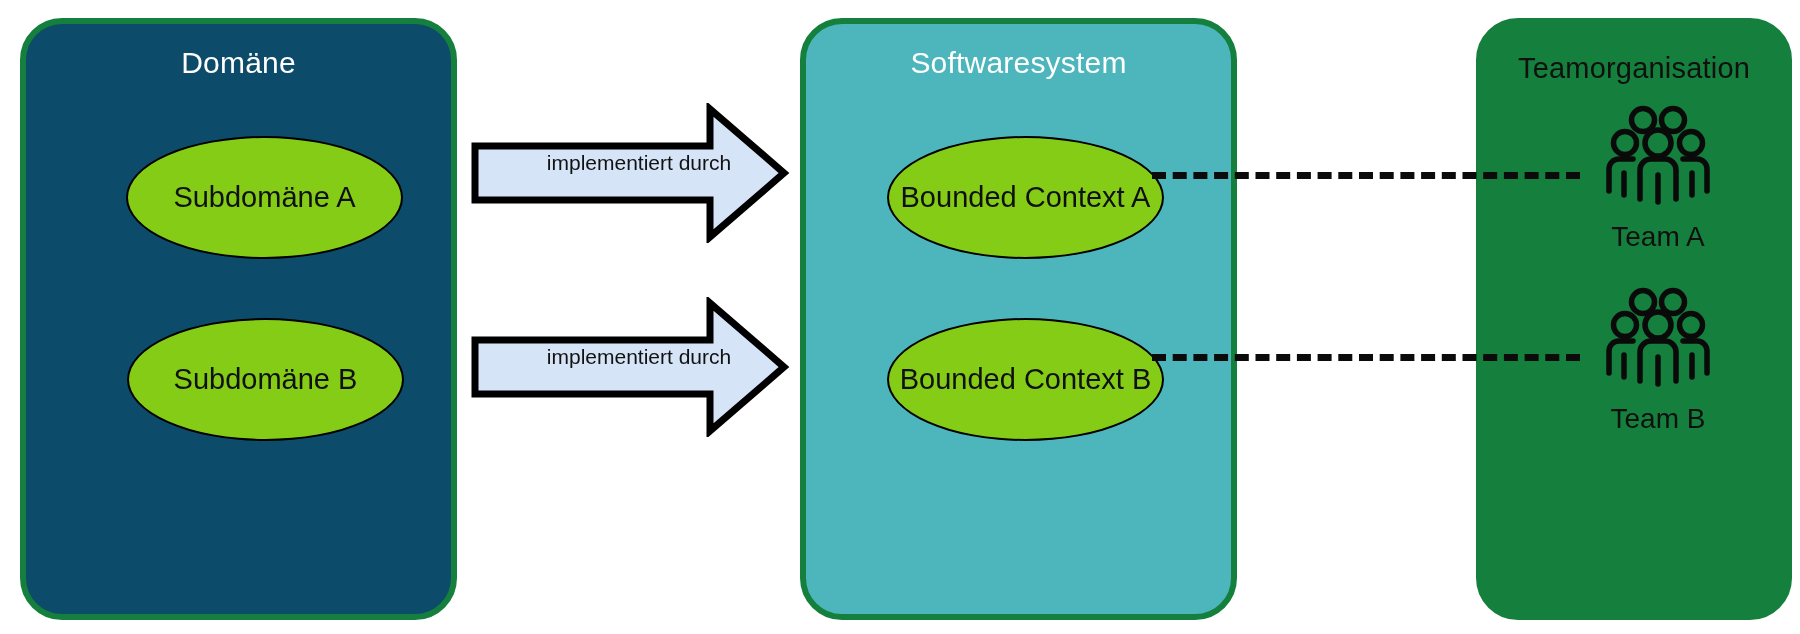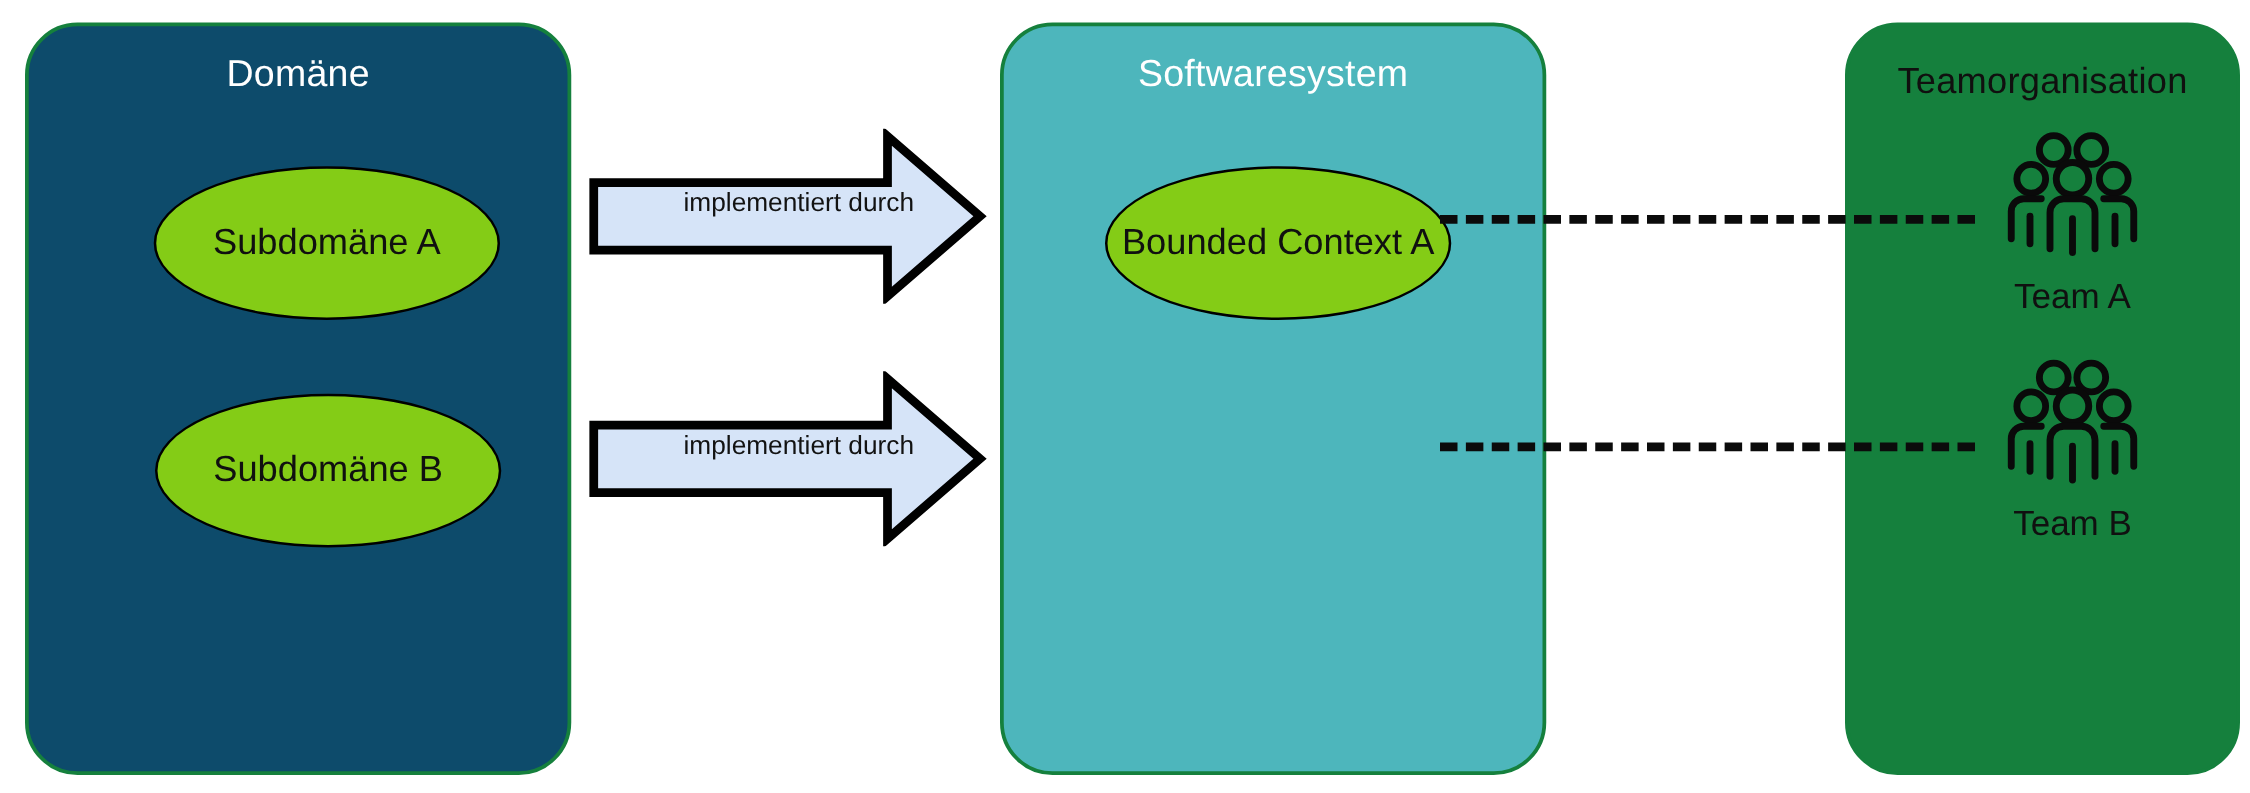--- a/index.html
+++ b/index.html
@@ -15,21 +15,21 @@
   }
   #stage {
     position: relative;
     width: 1800px;
     height: 634px;
     background: #ffffff;
   }
   .panel {
     position: absolute;
     box-sizing: border-box;
-    border: 3px solid #15803d;
+    border: 6px solid #15803d;
     border-radius: 42px;
   }
   .panel-title {
     position: absolute;
     left: 0;
     right: 0;
     text-align: center;
     font-size: 30px;
     letter-spacing: 0.2px;
     white-space: nowrap;
@@ -165,20 +165,23 @@
     <svg viewBox="0 0 320 140" preserveAspectRatio="none">
       <polygon points="5,43 240,43 240,6 314,70 240,134 240,97 5,97" fill="#d6e4f8" stroke="#000000" stroke-width="7" stroke-linejoin="miter"></polygon>
     </svg>
     <div class="arrow-label">implementiert durch</div>
   </div>
 
   <div class="panel" id="software-panel">
     <div class="panel-title">Softwaresystem</div>
     <div class="ellipse bc-a">
       <span>Bounded Context A</span>
+    </div>
+    <div class="ellipse bc-b">
+      <span>Bounded Context B</span>
     </div>
   </div>
 
   <div class="panel" id="team-panel">
     <div class="panel-title">Teamorganisation</div>
   </div>
 
   <div class="dashed-link" id="link-a"></div>
   <div class="dashed-link" id="link-b"></div>
 

